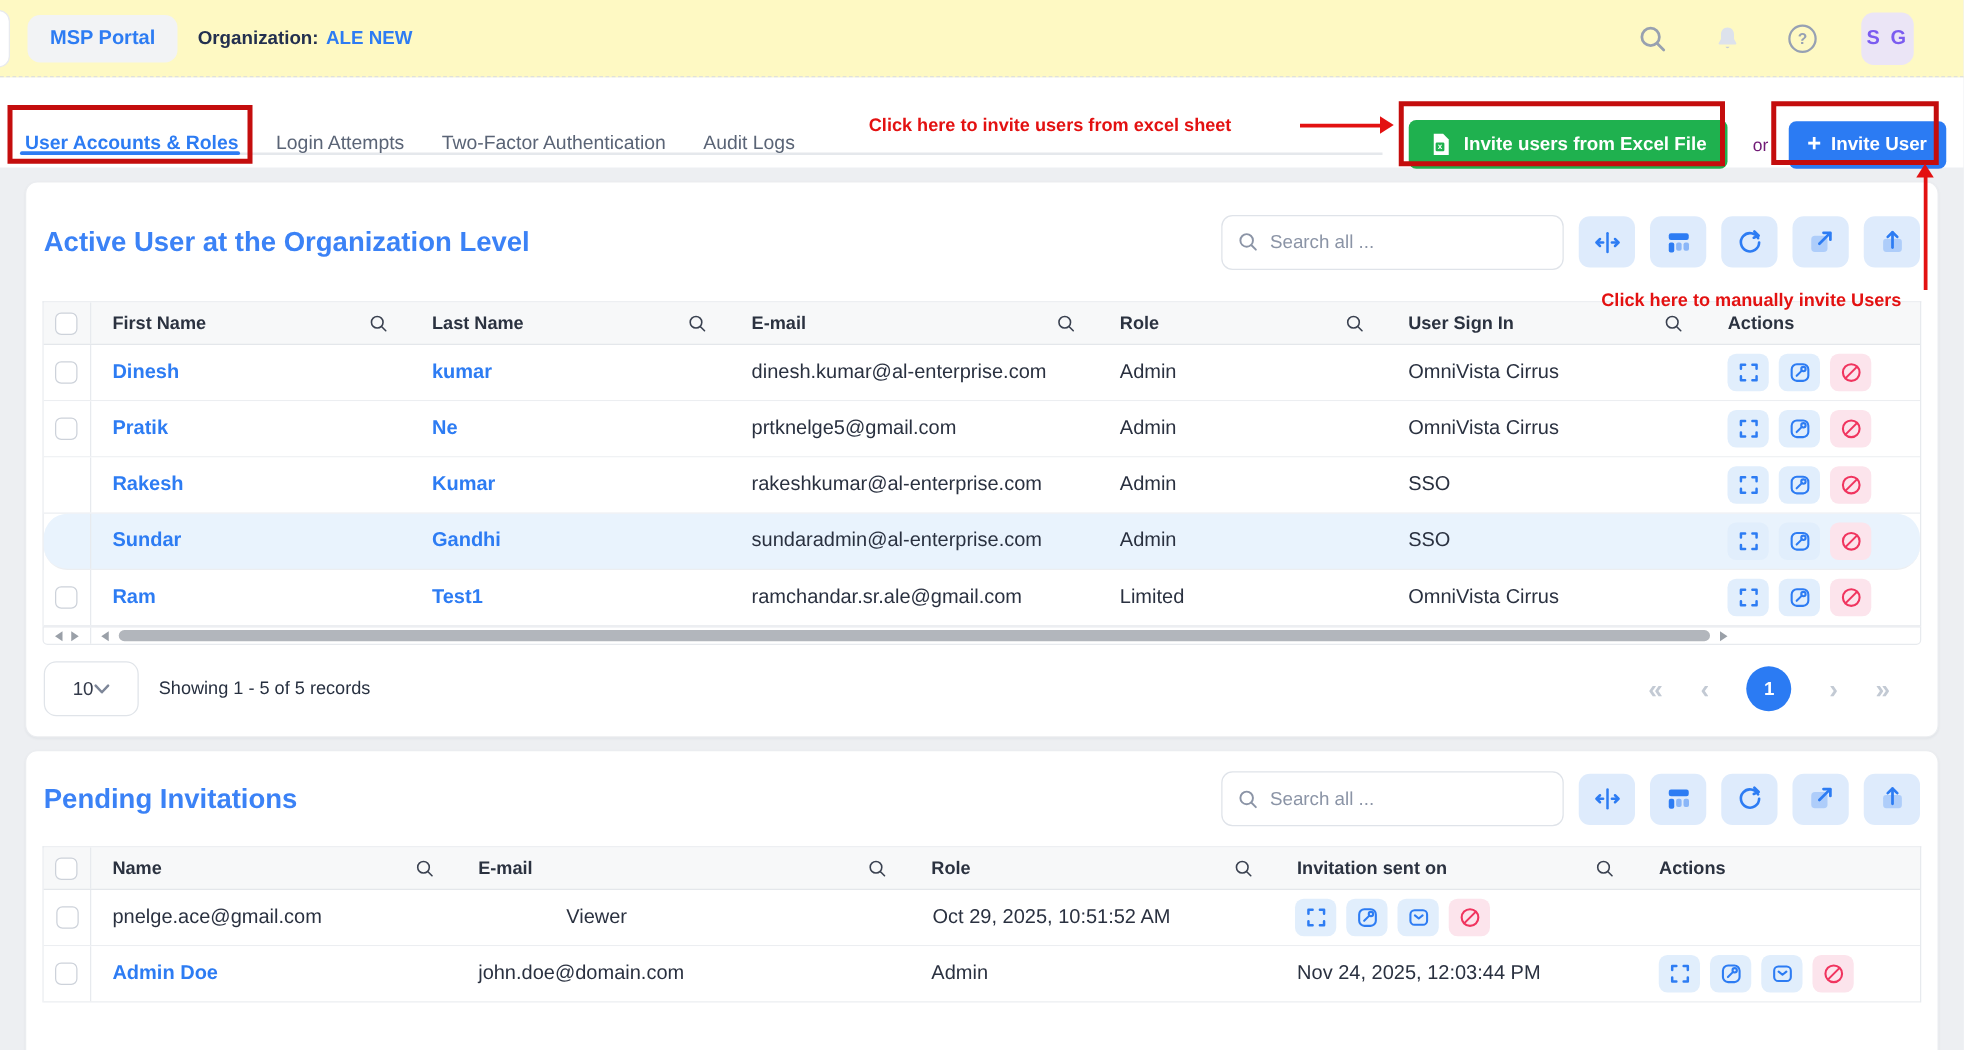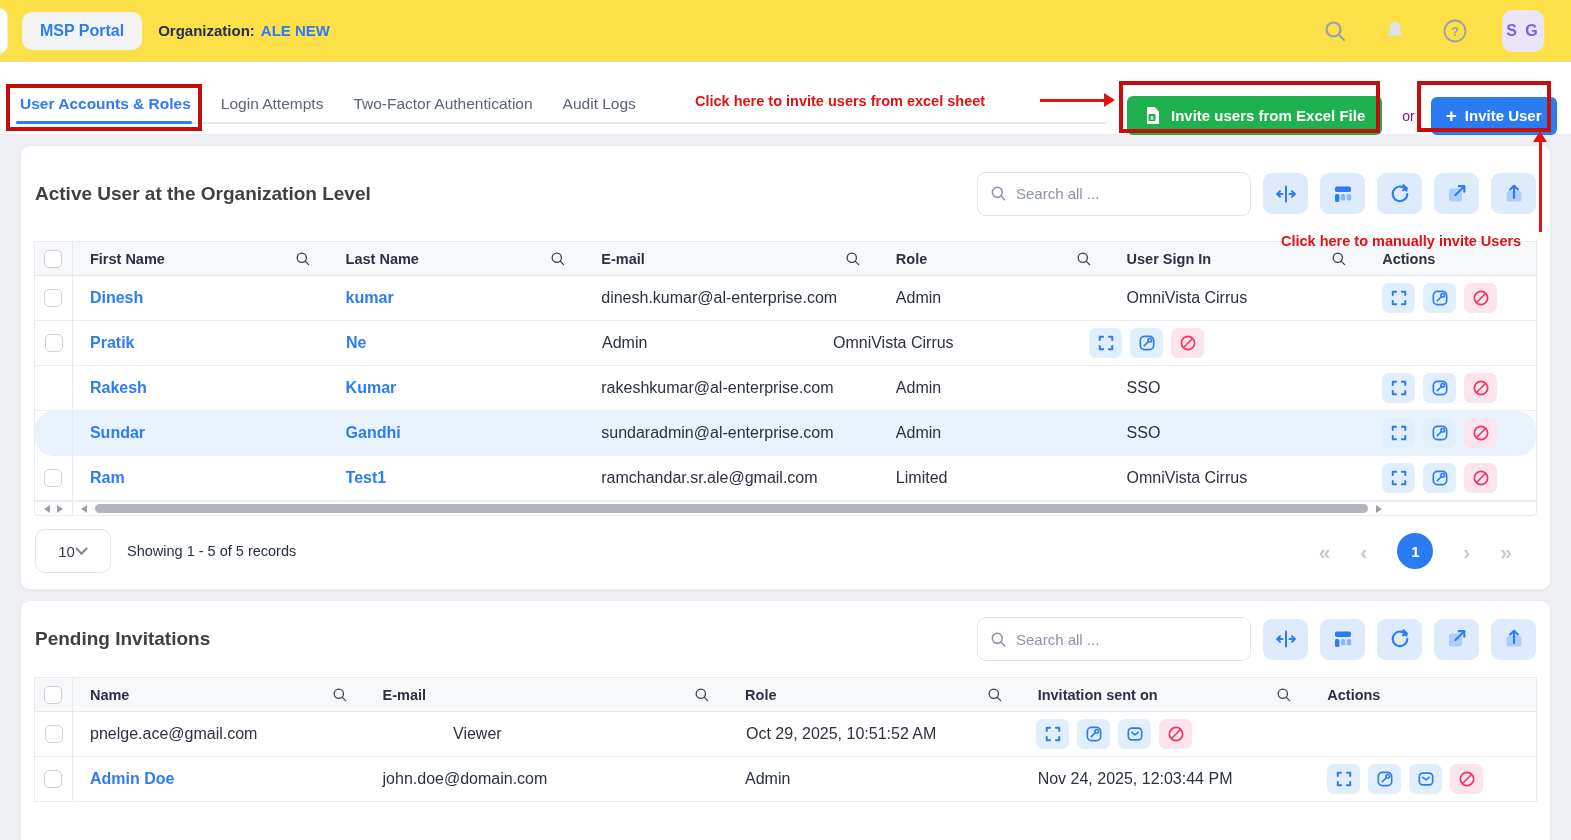--- a/index.html
+++ b/index.html
@@ -1,36 +1,36 @@
 <!DOCTYPE html>
 <html><head>
 <meta charset="utf-8">
 <style>
   * { margin:0; padding:0; box-sizing:border-box; }
   body { font-family:"Liberation Sans", sans-serif; background:#edeff2; }
   .page { position:relative; width:1571px; height:840px; overflow:hidden; background:#edeff2; }
 
   
-  .header { position:relative; height:62px; background:#fde047; display:flex; align-items:center;
-            padding:0 27px 0 22px; border-bottom:1px dashed #d7dade; }
+  .header { position:relative; height:62px; background:#fef9c3; display:flex; align-items:center;
+            padding:0 40px 0 22px; border-bottom:1px dashed #d7dade; }
   .edge-tab { position:absolute; left:-10px; top:8px; width:18px; height:46px; background:#fff;
               border:1px solid #e8eaee; border-radius:9px; }
   .app-chip { background:#f2f3f5; border-radius:10px; padding:10px 18px; color:#2d7cf3;
               font-weight:bold; font-size:16px; cursor:pointer; }
   .org { margin-left:16px; font-size:15px; font-weight:bold; color:#23304f; }
   .org .org-name { color:#2d7cf3; margin-left:6px; cursor:pointer; }
   .header-right { margin-left:auto; display:flex; align-items:center; gap:34px; }
   .hicon { width:26px; height:26px; display:flex; align-items:center; justify-content:center; cursor:pointer; }
   .avatar { width:42px; height:42px; border-radius:10px; background:#ebe5f6; color:#7b5cf0;
             font-weight:bold; font-size:16px; letter-spacing:2px; display:flex; align-items:center;
             justify-content:center; cursor:pointer; }
 
   
   .tabbar { position:relative; height:72px; background:#fff; }
-  .tabs { position:absolute; left:20px; top:5px; display:flex; gap:30px; }
+  .tabs { position:absolute; left:20px; top:16px; display:flex; gap:30px; }
   .tab { font-size:15.5px; color:#5a6476; padding:28px 0 18px; cursor:pointer; white-space:nowrap; }
   .tab.active { color:#2d7cf3; font-weight:bold; }
   .tab-baseline { position:absolute; left:20px; top:60px; width:1086px; height:2px; background:#e5e8ec; }
   .tab-underline { position:absolute; left:16px; top:59px; width:176px; height:3px; background:#2d7cf3; border-radius:2px; }
   .invite-group { position:absolute; left:1127px; top:34px; display:flex; align-items:center; }
   .btn-green { display:flex; align-items:center; gap:10px; height:39px; padding:0 17px;
                background:#1fb14f; border:none; border-radius:6px; color:#fff; font-weight:bold;
                font-size:15px; cursor:pointer; font-family:inherit; }
   .or-label { margin:0 16px 0 20px; font-size:14px; color:#701a75; font-weight:normal; }
   .btn-blue { display:flex; align-items:center; gap:8px; height:38px; padding:0 15px;
@@ -51,21 +51,21 @@
 
   
   .main { padding:11px 20px 0; }
   .card { background:#fff; border:1px solid #ebedf0; border-radius:10px;
           box-shadow:0 1px 2px rgba(20,30,50,.05); }
   .card-users { height:445px; margin-bottom:10px; }
   .card-pending { height:300px; }
   .card-head { display:flex; align-items:center; justify-content:space-between; padding:0 14px; }
   .card-users .card-head { height:95px; }
   .card-pending .card-head { height:76px; }
-  .card-title { font-size:19px; font-weight:bold; color:#404040; }
+  .card-title { font-size:22px; font-weight:bold; color:#3b82f6; }
   .head-tools { display:flex; align-items:center; gap:12px; }
   .searchbox { display:flex; align-items:center; width:274px; height:44px; border:1px solid #dfe3e9;
                border-radius:9px; padding:0 12px; background:#fff; }
   .searchbox input { border:none; outline:none; font-size:15px; color:#36405a; width:100%;
                      margin-left:9px; font-family:inherit; background:transparent; }
   .searchbox input::placeholder { color:#8b94a6; }
   .toolbtn { width:45px; height:41px; border:none; border-radius:9px; background:#deebfc;
              display:flex; align-items:center; justify-content:center; cursor:pointer; }
 
   
@@ -322,20 +322,23 @@
         <div class="tr">
           <div class="td col-check">
               <span class="checkbox"></span>
             </div>
           <div class="td u-first">
               <a class="link">Pratik</a>
             </div>
           <div class="td u-last">
               <a class="link">Ne</a>
             </div>
+          <div class="td u-email">
+              <span>prtknelge5@gmail.com</span>
+            </div>
           <div class="td u-role">
               <span>Admin</span>
             </div>
           <div class="td u-signin">
               <span>OmniVista Cirrus</span>
             </div>
           <div class="td u-actions">
               <div class="acts">
             <button class="act blue">
                   <svg width="20" height="20" viewBox="0 0 24 24" fill="none" stroke="#2d7cf3" stroke-width="2.4" stroke-linecap="round" stroke-linejoin="round">

